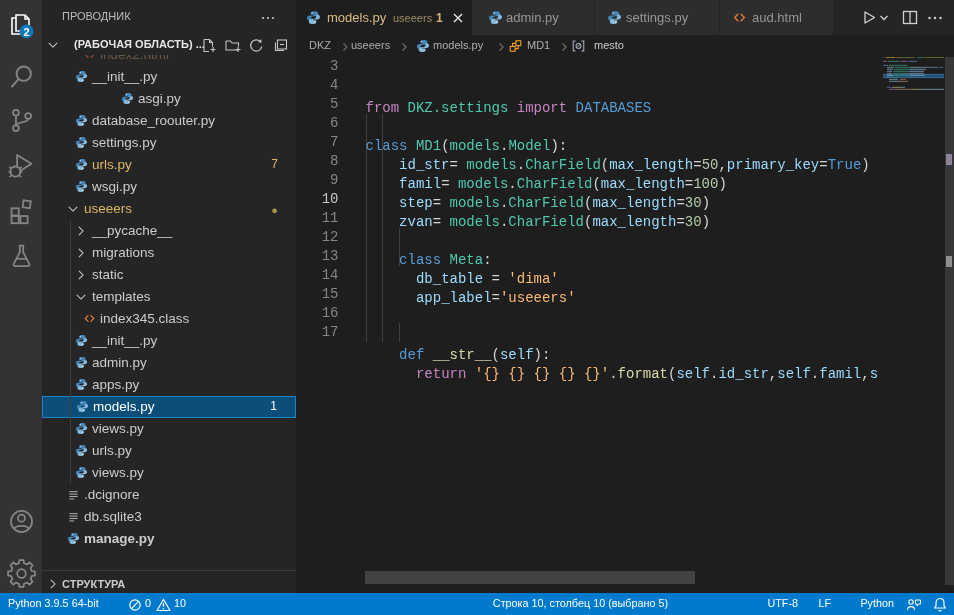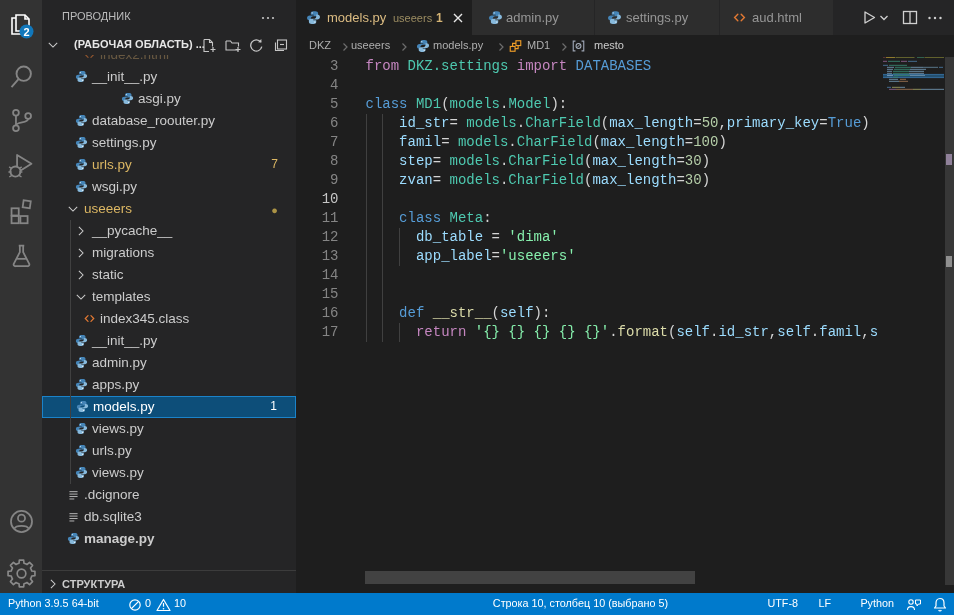--- a/index.html
+++ b/index.html
@@ -23,26 +23,26 @@
   .chev { position:absolute; top:4px; width:14px; height:14px; }
   
   #main { left:296px; top:0; width:658px; height:593px; background:#1e1e1e; }
   #tabstrip { position:absolute; left:0; top:0; width:658px; height:35px; background:#252526; }
   .tab { position:absolute; top:0; height:35px; background:#2d2d2d; font-size:13px; color:#969696; }
   .tab.active { background:#1e1e1e; }
   #breadcrumb { position:absolute; left:0; top:35px; width:658px; height:22px;
      font-size:11px; color:#afafaf; display:flex; align-items:center; }
   #code { position:absolute; left:0; top:57px; width:658px; height:536px; overflow:hidden; }
   .cl { position:absolute; left:69.5px; height:19px; line-height:19px; white-space:pre;
-     font-family:"Liberation Mono", monospace; font-size:14px; color:#d4d4d4; }
+     font-family:"Liberation Mono", monospace; font-size:14px; color:#d4d4d4;margin-top:42px; }
   .ln { position:absolute; left:0px; width:42.5px; height:19px; line-height:19px;
      text-align:right; font-family:"Liberation Mono", monospace; font-size:14px; color:#858585; }
   .guide { position:absolute; width:1px; background:#404040; }
   .k { color:#c586c0; } .b { color:#569cd6; } .t { color:#4ec9b0; }
-  .v { color:#9cdcfe; } .s { color:#86efac; } .n { color:#b5cea8; }
+  .v { color:#9cdcfe; } .s { color:#fdba74; } .n { color:#b5cea8; }
   .y { color:#dcdcaa; }
   .sel { background:#264f78; }
   
   #status { left:0; top:593px; width:954px; height:22px; background:#007acc; color:#ffffff;
     font-size:10.8px; display:flex; align-items:center; }
 </style>
 </head>
 <body>
 <div id="root">
   <div id="actbar" class="abs">

